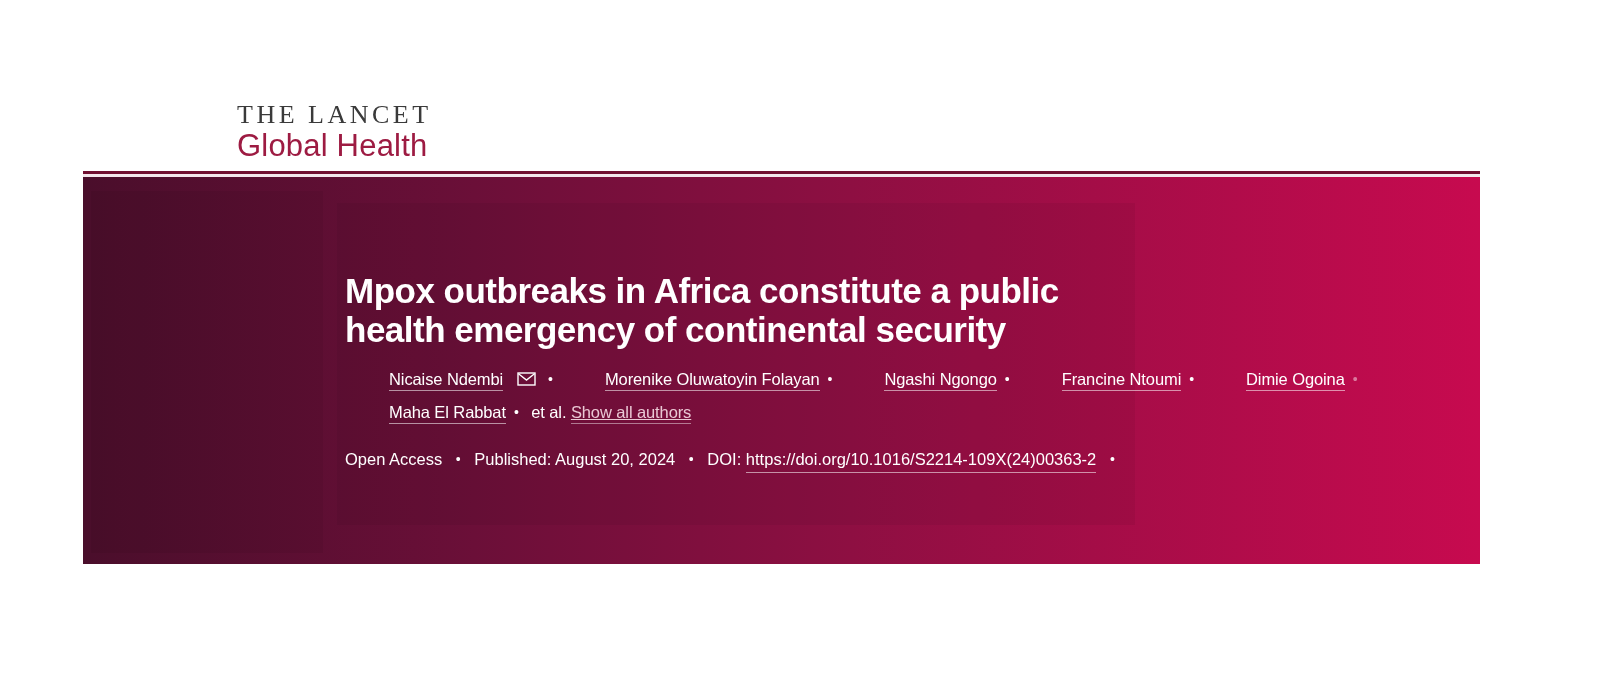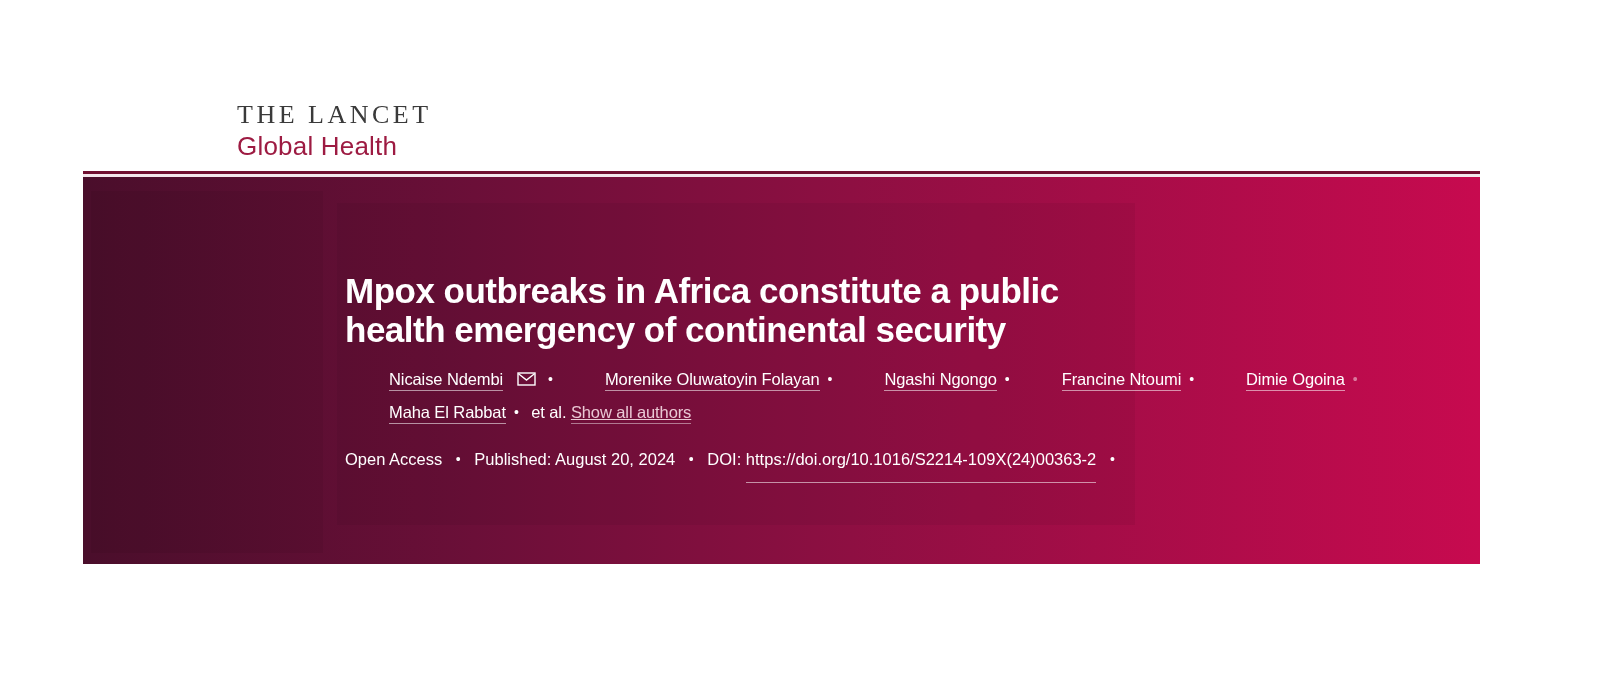--- a/index.html
+++ b/index.html
@@ -7,21 +7,21 @@
               font-family:"Liberation Sans", sans-serif; }
 
   .page { width:1600px; height:690px; background:#ffffff; position:relative; }
   .content-col { position:absolute; left:83px; top:8px; width:1397px; }
 
   
   .masthead { padding:92px 0 10px 154px; }
   .brand { display:inline-block; cursor:pointer; }
   .brand-line1 { font-family:"Liberation Serif", serif; font-size:26px; font-weight:400;
                  letter-spacing:3.5px; color:#3a3a3a; line-height:30px; }
-  .brand-line2 { font-size:26px; font-weight:400; letter-spacing:0.2px;
+  .brand-line2 { font-size:31px; font-weight:400; letter-spacing:0.2px;
                  line-height:30px; margin-top:1px; }
 
   .masthead-rule { height:3px; width:100%; }
   .masthead-rule-gap { height:3px; width:100%; background:#f3e7ec; }
 
   
   .hero { position:relative; width:100%; height:387px; overflow:hidden; }
   .hero-overlay-left { position:absolute; left:8px; top:14px; width:232px; height:362px;
                        background:rgba(0,0,0,0.05); }
   .hero-overlay-panel { position:absolute; left:254px; top:26px; width:798px; height:322px;
@@ -40,21 +40,21 @@
   .sep-bullet.faint { opacity:0.45; }
   .email-icon-wrap { display:inline-block; margin-left:9px; vertical-align:-1px; cursor:pointer; }
   .et-al { color:#ffffff; }
   .show-all { color:#eac8d4; cursor:pointer; 
               border-bottom:1px solid rgba(255,255,255,0.45); padding-bottom:2px;text-decoration:underline; }
 
   .meta-line { margin-top:20px; color:#ffffff; font-size:16.5px; line-height:22px;
                white-space:nowrap; }
   .meta-line .sep-bullet { margin:0 9px; }
   .doi-link { color:#ffffff; cursor:pointer;
-              border-bottom:1px solid rgba(255,255,255,0.55); padding-bottom:14px; }
+              border-bottom:1px solid rgba(255,255,255,0.55); padding-bottom:4px; }
 
   .check-updates-btn { margin-top:12px; display:inline-flex; align-items:center; gap:8px;
                        height:30px; padding:0 13px 0 6px; cursor:pointer;
                        background:linear-gradient(#fefefe,#dcdcdc);
                        border:1px solid #b9b9b9; border-radius:3px;
                        box-shadow:0 1px 1px rgba(0,0,0,0.25);
                        font-size:15px; color:#3c3c3c; }
   .crossmark-icon { display:inline-block; width:22px; height:22px; }
 </style>
 </head>

